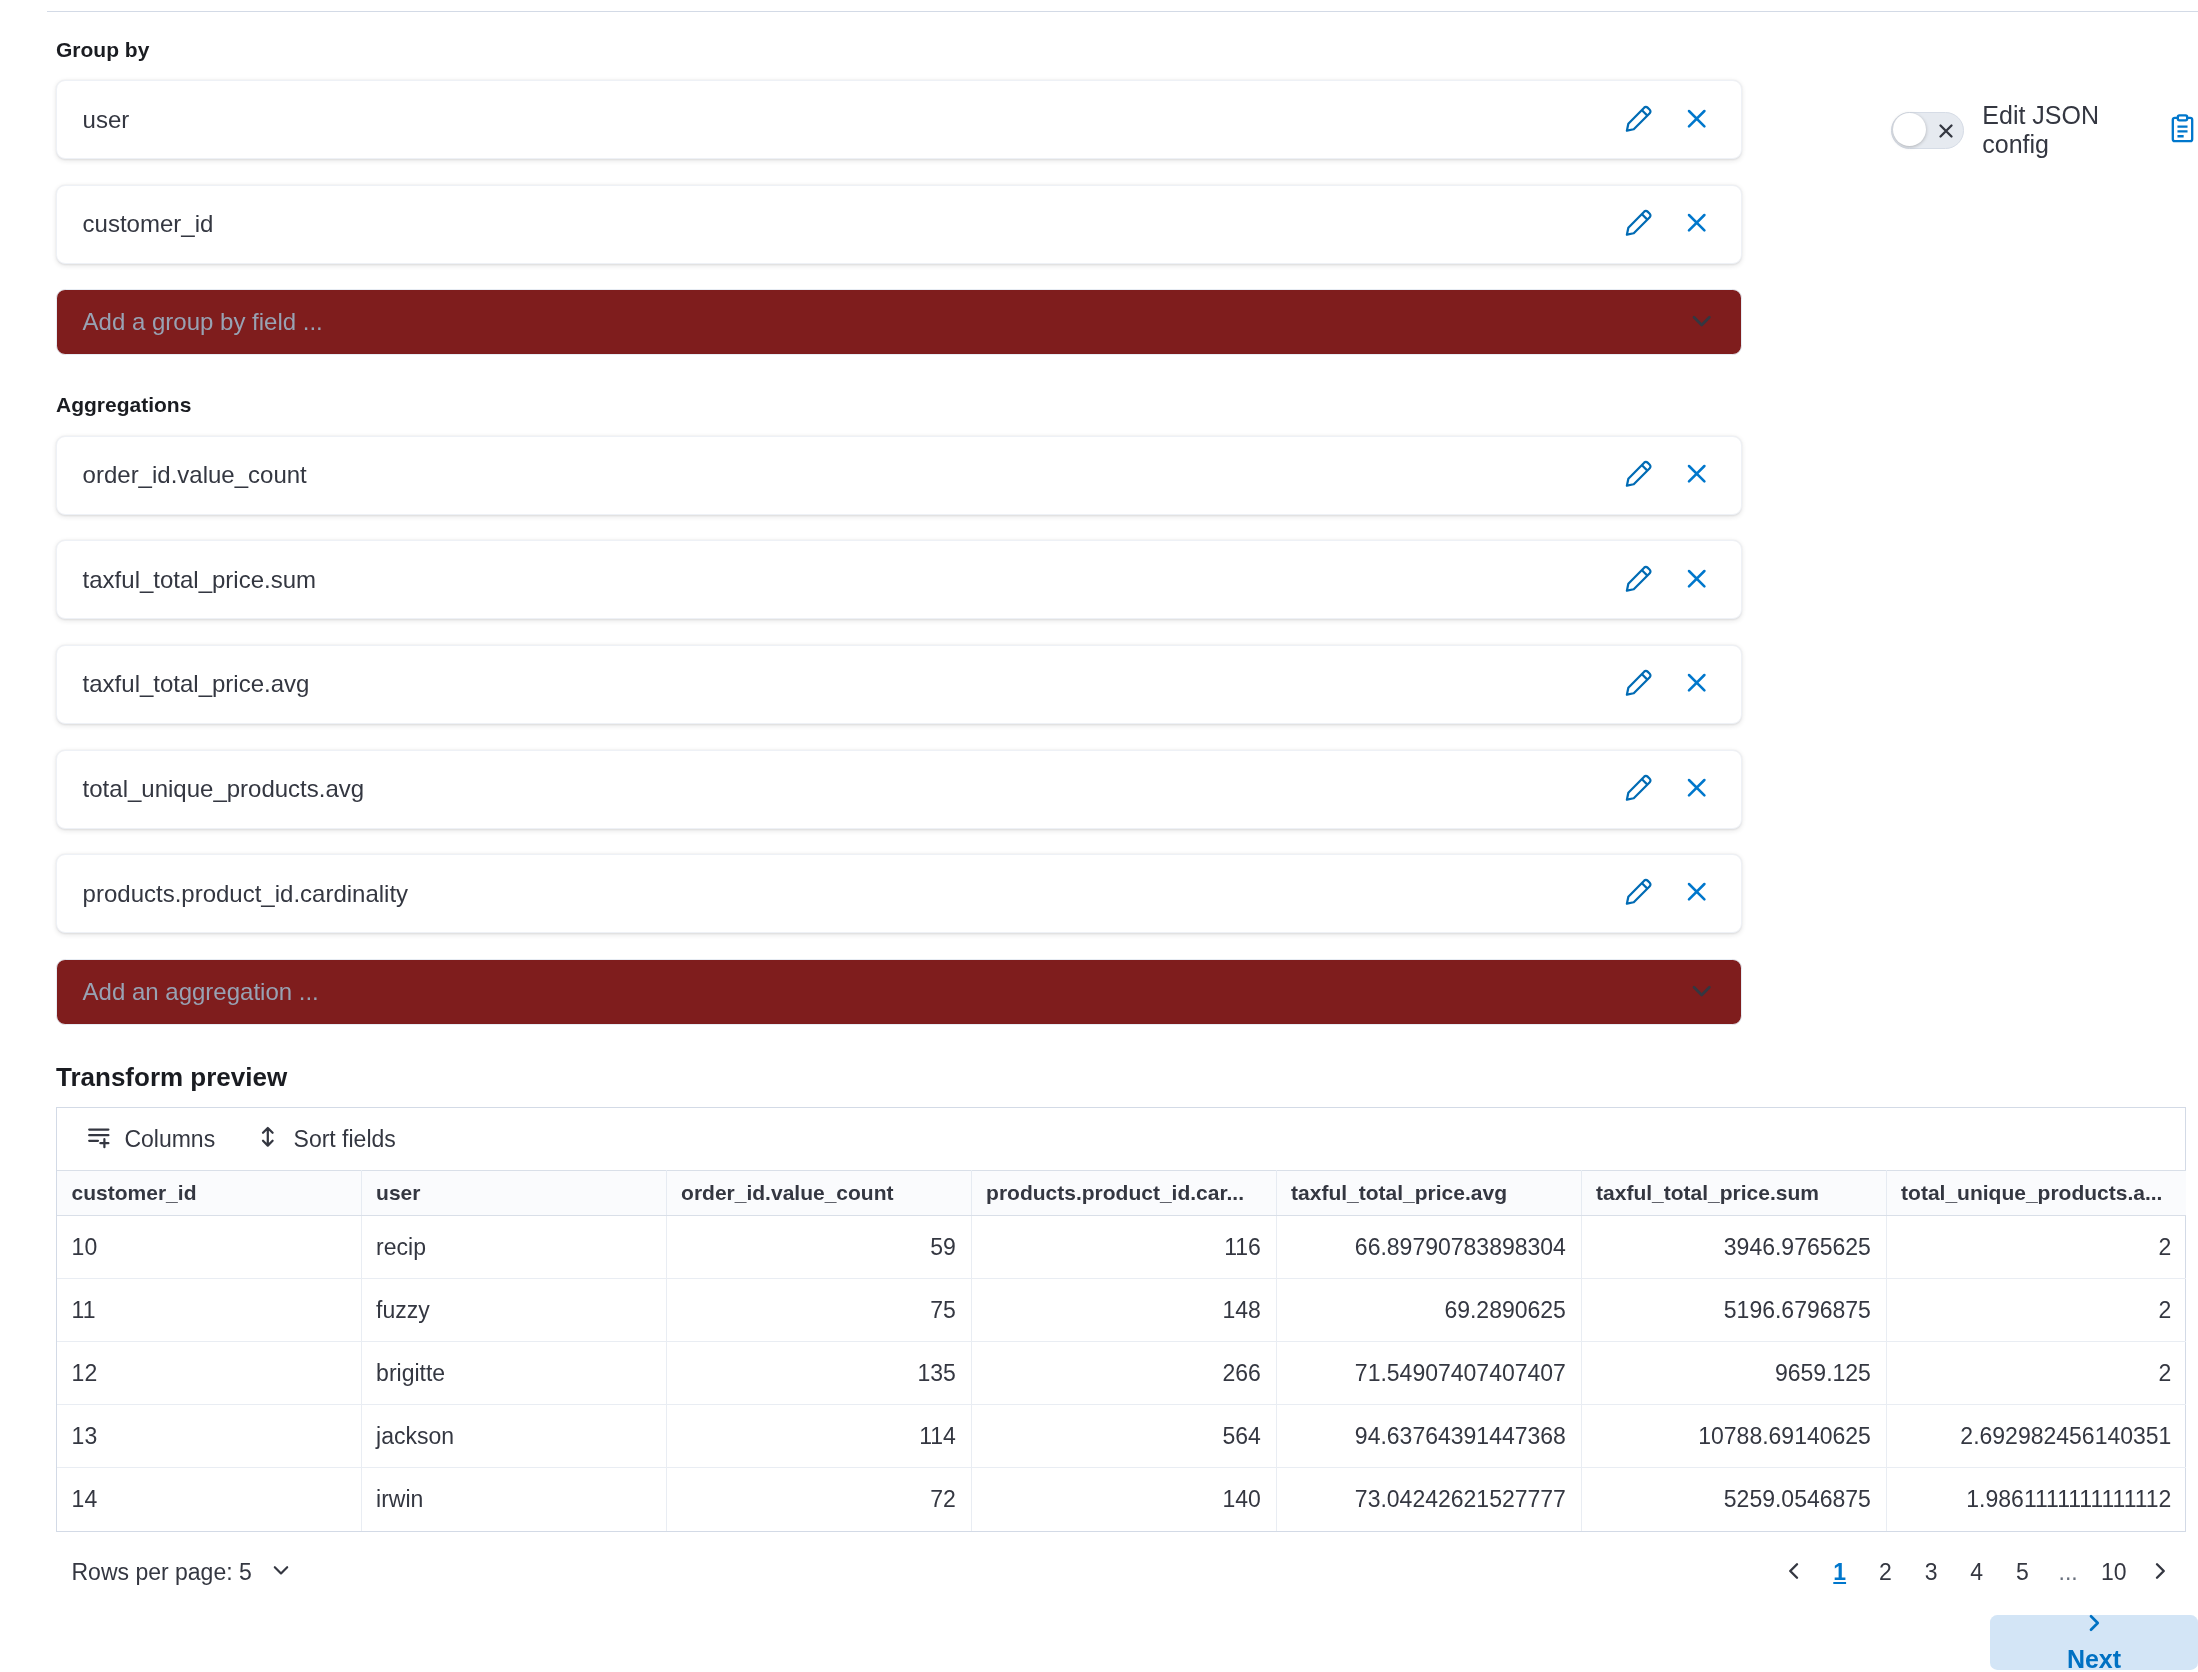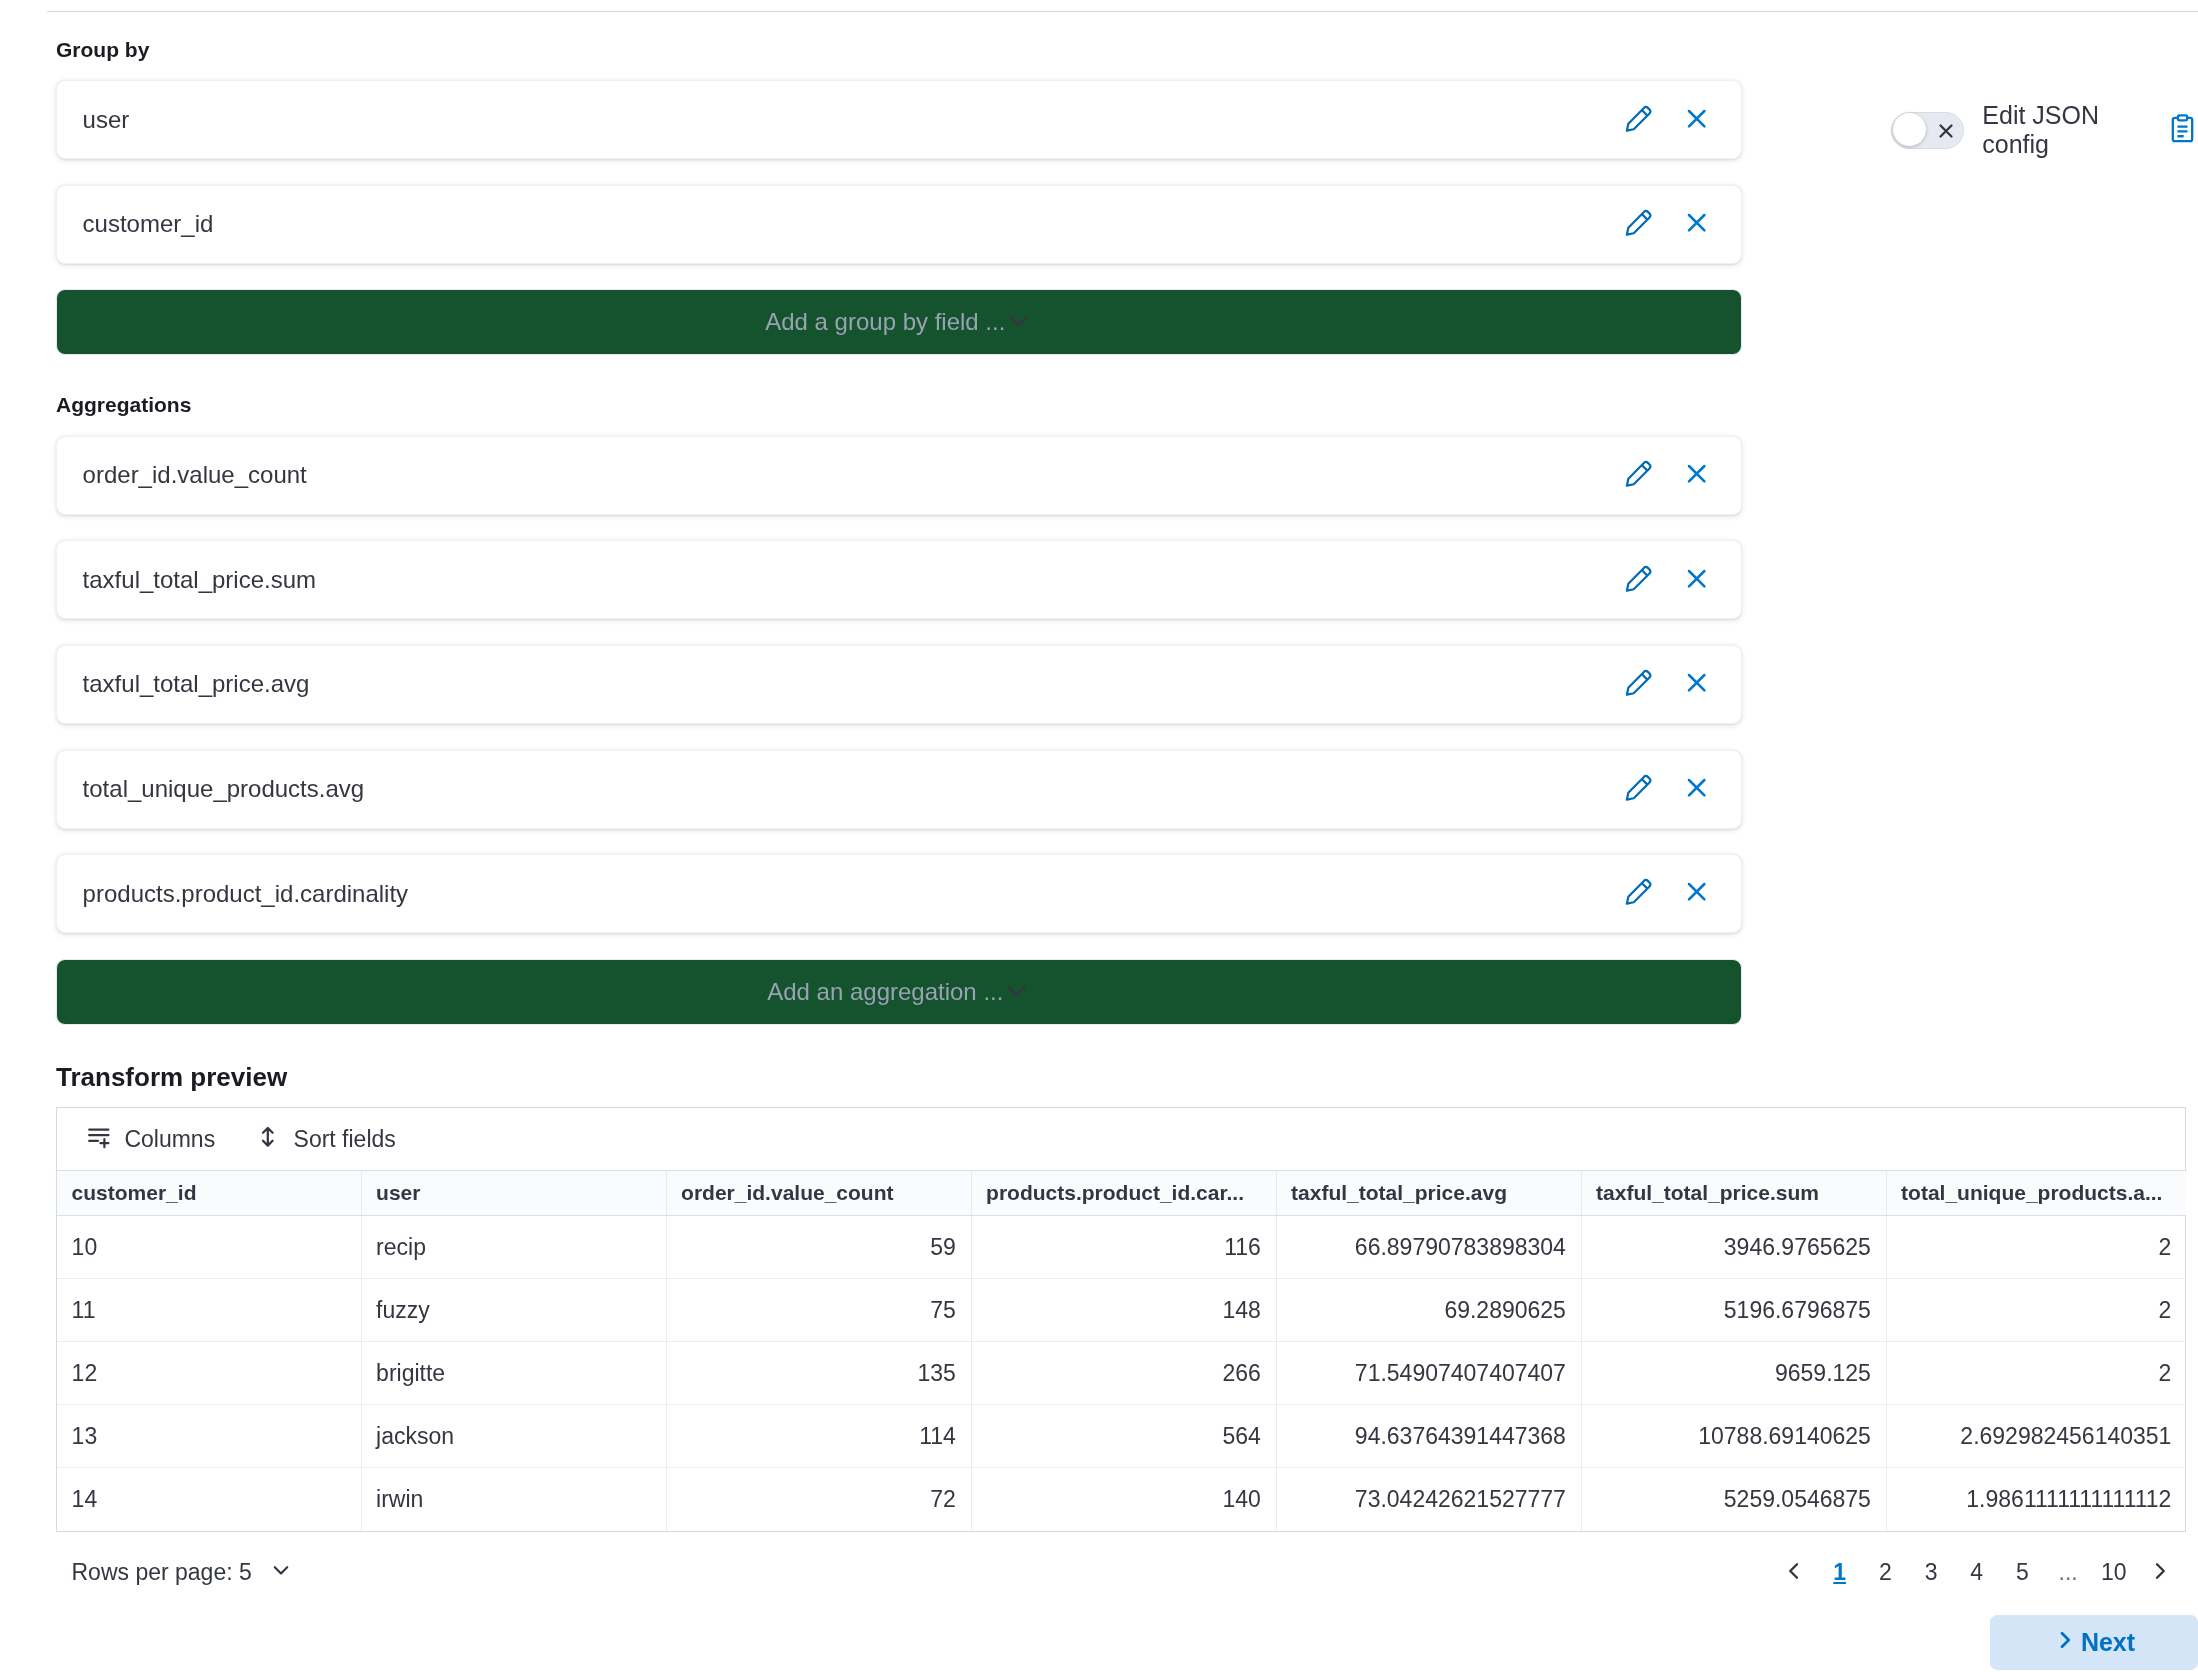--- a/index.html
+++ b/index.html
@@ -32,24 +32,24 @@
     background: none; border: none; cursor: pointer;
     width: 33px; height: 33px;
     display: inline-flex; align-items: center; justify-content: center;
     color: #0077cc; padding: 0;
   }
   .icon-btn.edit { color: #006bb4; }
   .icon-btn svg { width: 27.4px; height: 27.4px; }
 
   .combo {
     width: 1686px; height: 66px;
-    background: #14532d;
+    background: #7f1d1d;
     border: 0.9px solid #e7ecf3;
     border-radius: 9.1px;
-    display: flex; align-items: center; justify-content: center;
+    display: flex; align-items: center; justify-content: space-between;
     padding: 0 25.6px;
     cursor: pointer;
   }
   .combo .placeholder { font-size: 24px; color: #98a2b3; }
   .combo svg { width: 27.4px; height: 27.4px; color: #343741; }
   .combo.group-combo { margin-bottom: 38px; }
   .combo.agg-combo { margin-bottom: 37px; }
 
   
   .json-config { position: absolute; top: 101px; left: 1891px; display: flex; align-items: center; }
@@ -130,21 +130,21 @@
     background: none; border: none; cursor: pointer; color: #343741;
     width: 42px; height: 42px; display: inline-flex; align-items: center; justify-content: center; padding: 0;
   }
   .page-nav svg { width: 24px; height: 24px; }
 
   .next-btn {
     position: absolute; left: 1990px; top: 1615px;
     width: 208px; height: 55px;
     background: #d3e5f6; border: none; border-radius: 7.3px; cursor: pointer;
     display: flex; align-items: center; justify-content: center; gap: 4px;
-    font-family: inherit; font-size: 25px; font-weight: 700; color: #0071c3;
+    font-family: inherit; font-size: 25px; font-weight: 700; color: #0071c3; flex-direction: column;
   }
   .next-btn svg { width: 24px; height: 24px; }
 </style>
 </head>
 <body>
 
 <div class="page">
   <div class="top-rule"></div>
 
   <div class="content">

